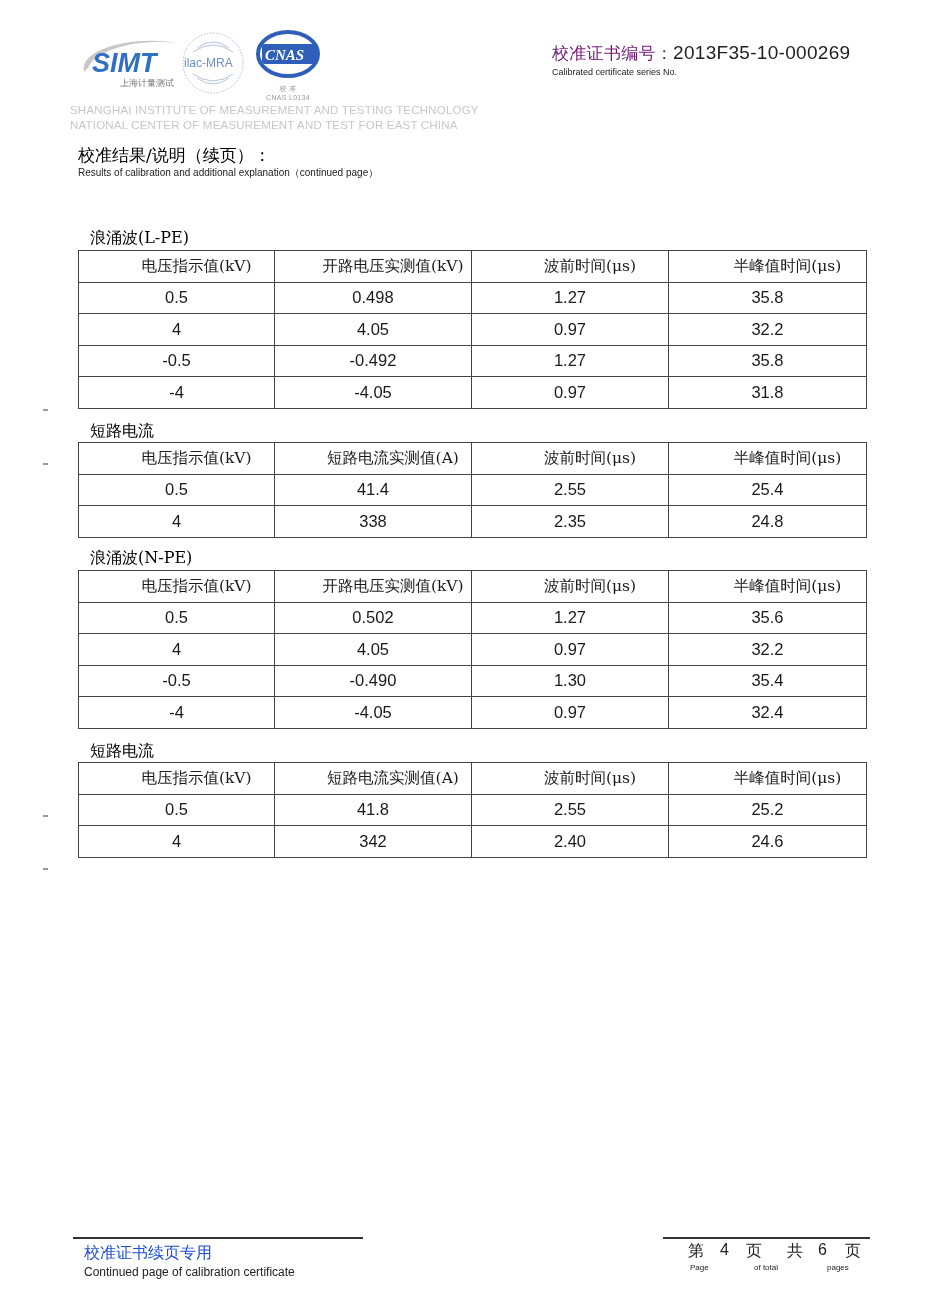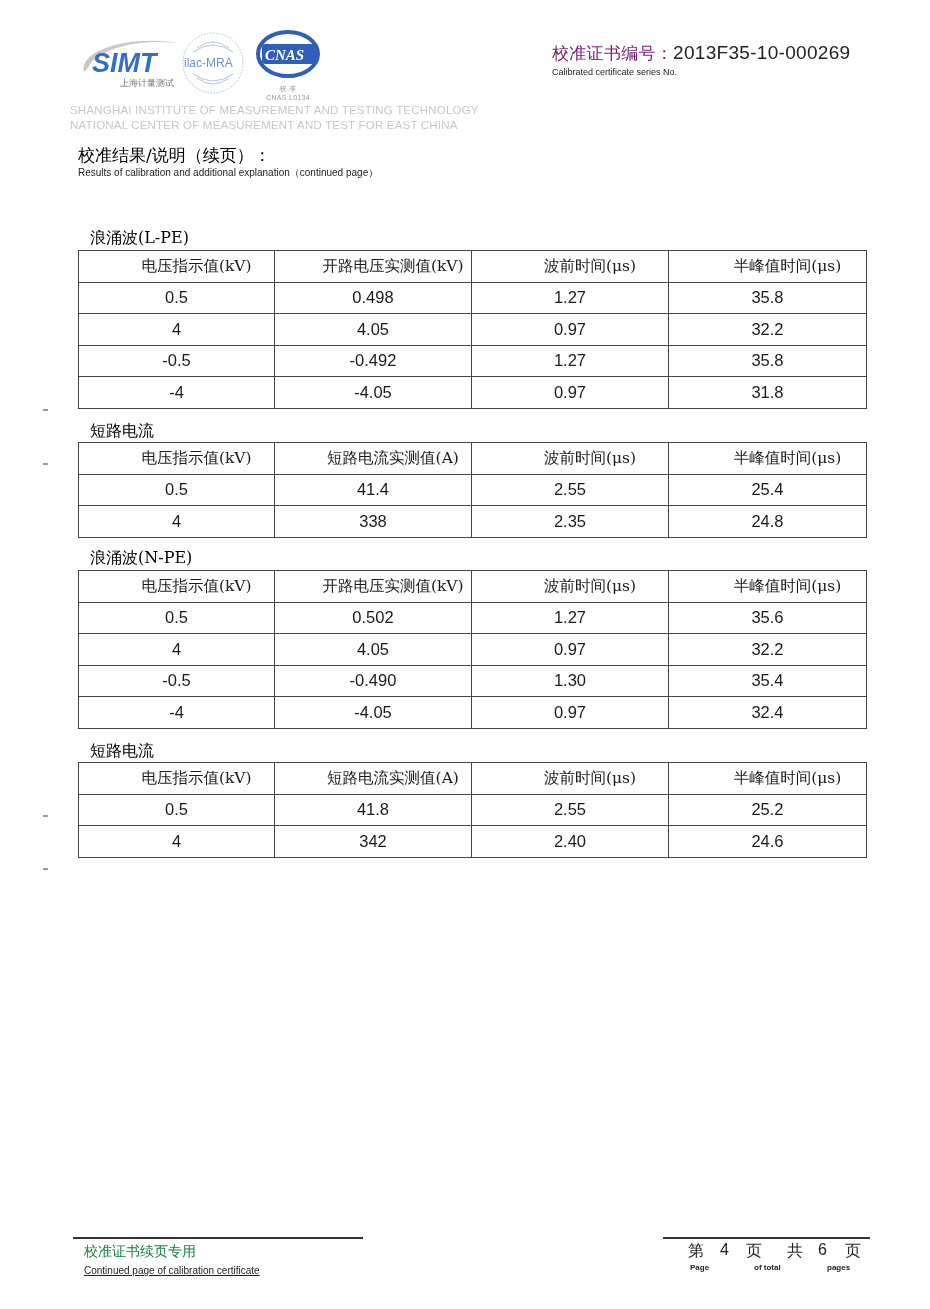--- a/index.html
+++ b/index.html
@@ -38,25 +38,25 @@
       font-size: 16.5px; color: #1a1a1a; padding: 0; height: 30.5px;
     }
     table.data th { font-size: 16px; padding-left: 40px; }
     table.data th .cn { font-family: "DejaVu Serif", serif; font-size: 15.5px; }
     col.c1 { width: 196px; } col.c2 { width: 197px; } col.c3 { width: 197px; } col.c4 { width: 198px; }
 
     .edge-mark { left: 43px; width: 5px; height: 1.5px; background: #999; }
 
     .footer-rule-left { left: 73px; top: 1237px; width: 290px; height: 1.5px; background: #333; }
     .footer-rule-right { left: 663px; top: 1237px; width: 207px; height: 1.5px; background: #333; }
-    .footer-title { left: 84px; top: 1243px; font-family: "DejaVu Serif", serif; font-size: 14px; color: #15803d; white-space: nowrap; }
-    .footer-sub { left: 84px; top: 1265px; font-size: 10px; color: #222; white-space: nowrap; text-decoration: underline; }
+    .footer-title { left: 84px; top: 1243px; font-family: "DejaVu Serif", serif; font-size: 16px; color: #1d4ed8; white-space: nowrap; }
+    .footer-sub { left: 84px; top: 1265px; font-size: 12px; color: #222; white-space: nowrap; }
     .pg { top: 1241px; font-size: 16px; color: #222; }
     .pg .cn { font-family: "DejaVu Serif", serif; }
-    .pg-en { top: 1263px; font-size: 8px; color: #222; font-weight: bold; }
+    .pg-en { top: 1263px; font-size: 8px; color: #222; }
   </style>
 </head>
 <body>
 
 <div class="abs logo-simt">
   <svg width="108" height="62" viewBox="0 0 108 62">
     <path d="M6 44 C 0 20, 60 6, 104 16 C 70 10, 20 18, 10 40 Z" fill="#c8c8c8"></path>
     <text x="14" y="44" font-family="Liberation Sans, sans-serif" font-weight="bold" font-style="italic" font-size="27" fill="#2f6fc4">SIMT</text>
     <text x="42" y="58" font-family="DejaVu Serif, serif" font-size="9" fill="#777">上海计量测试</text>
   </svg>

